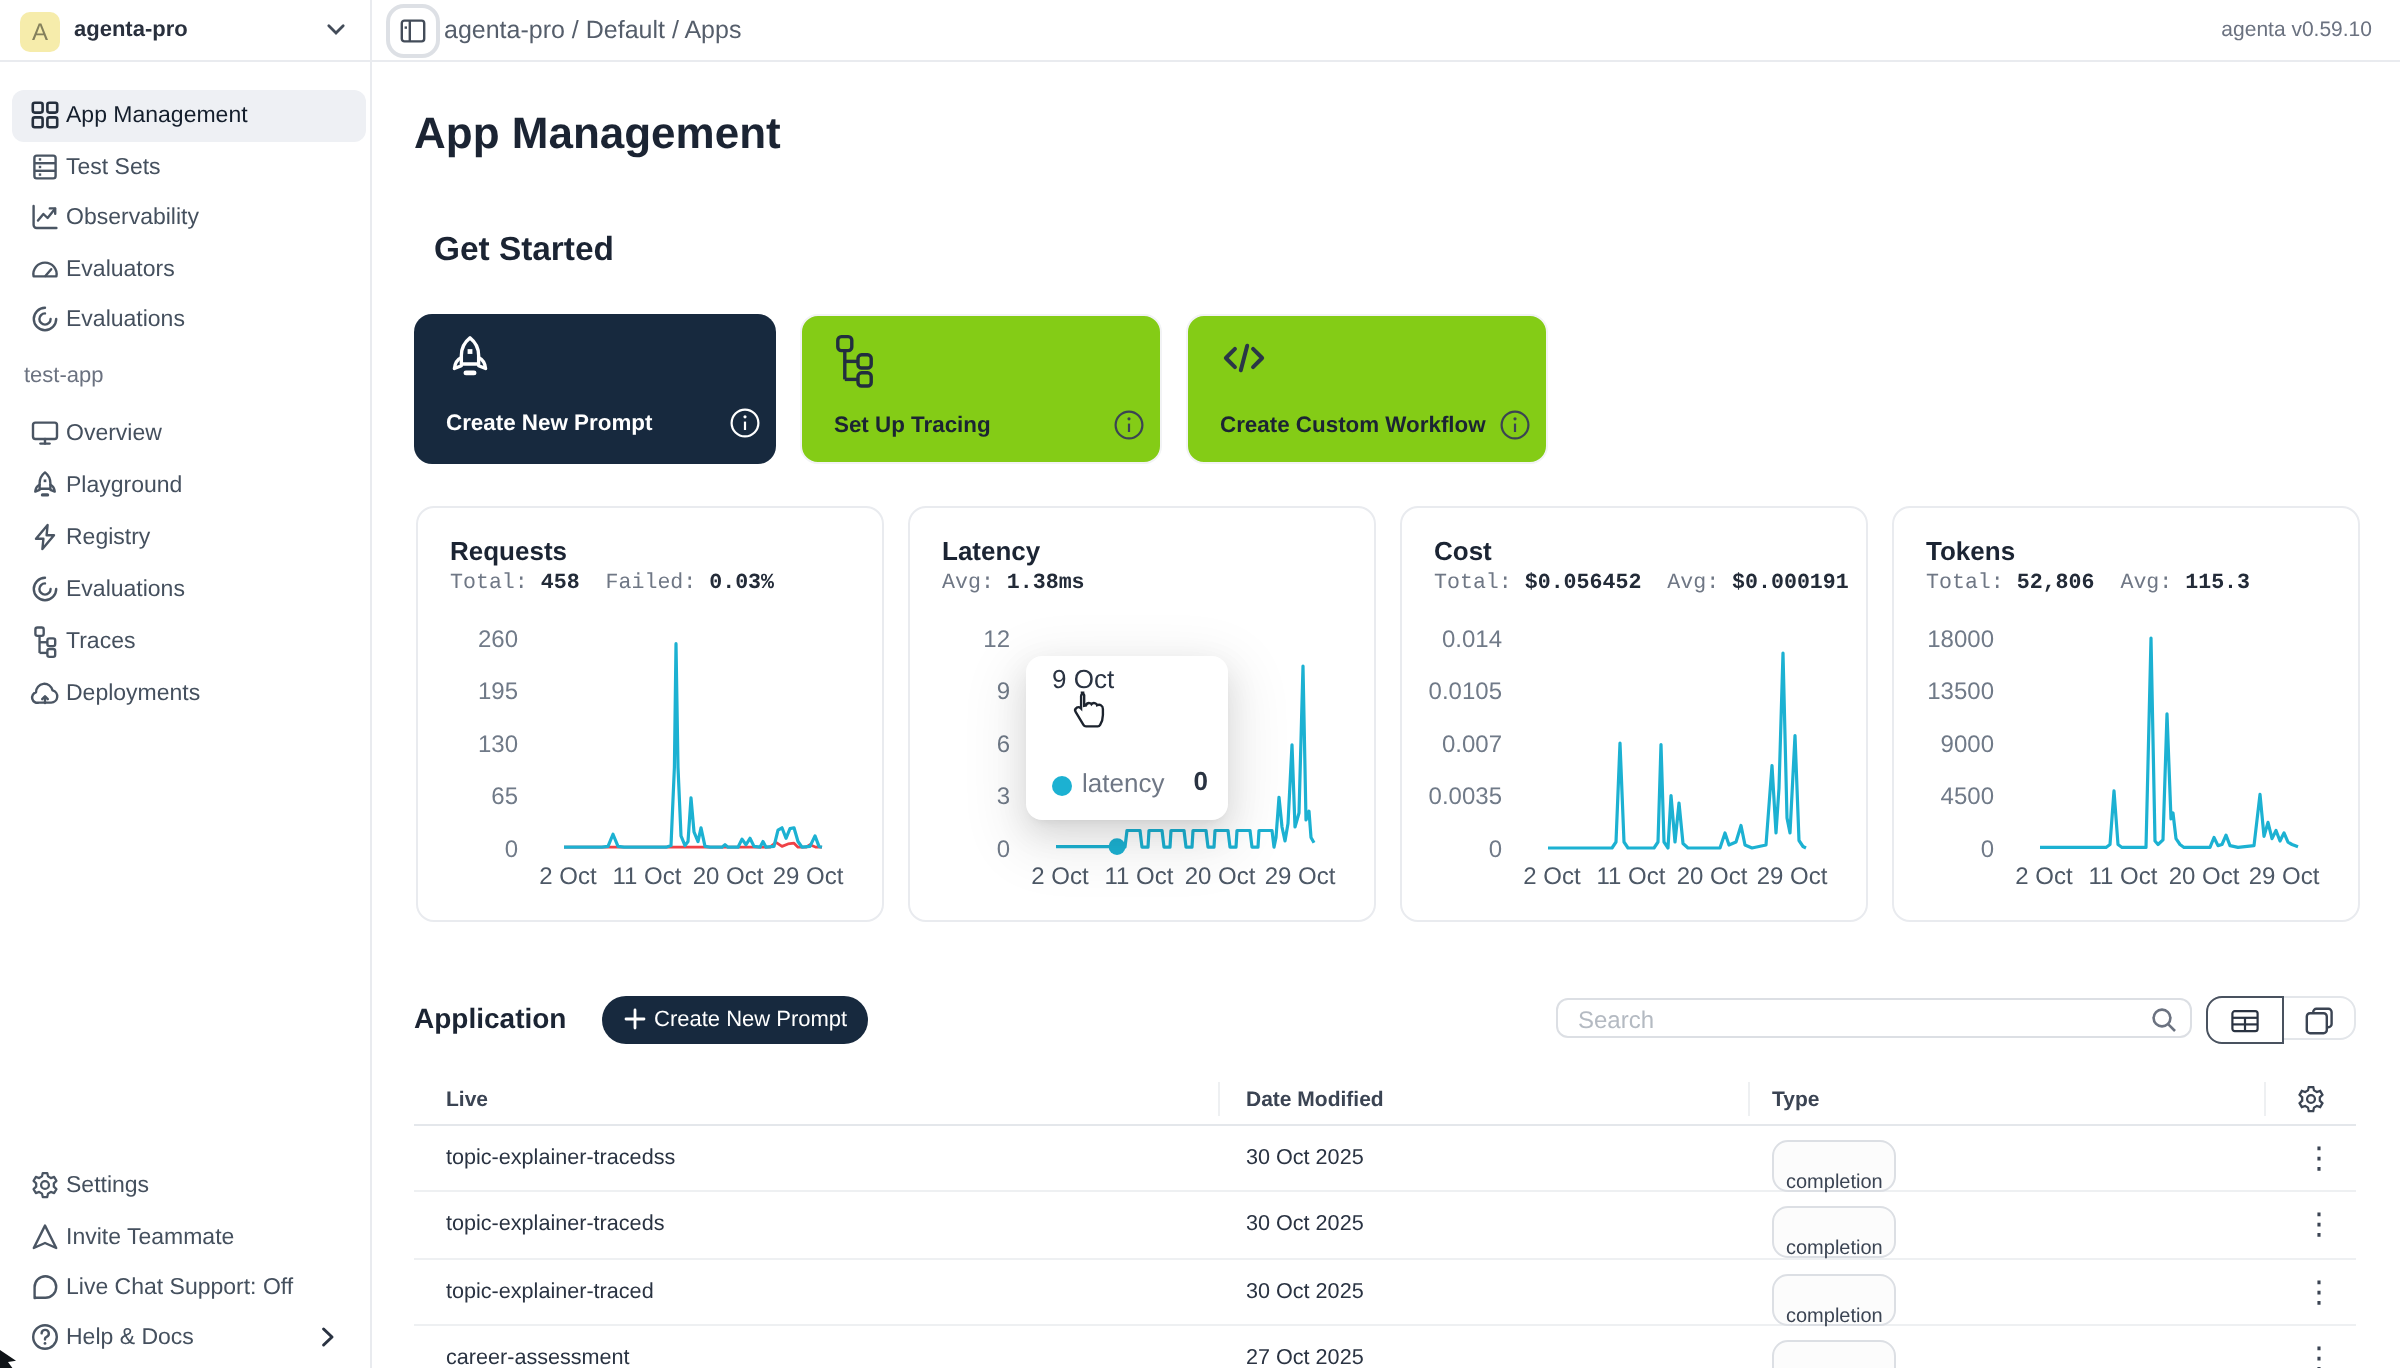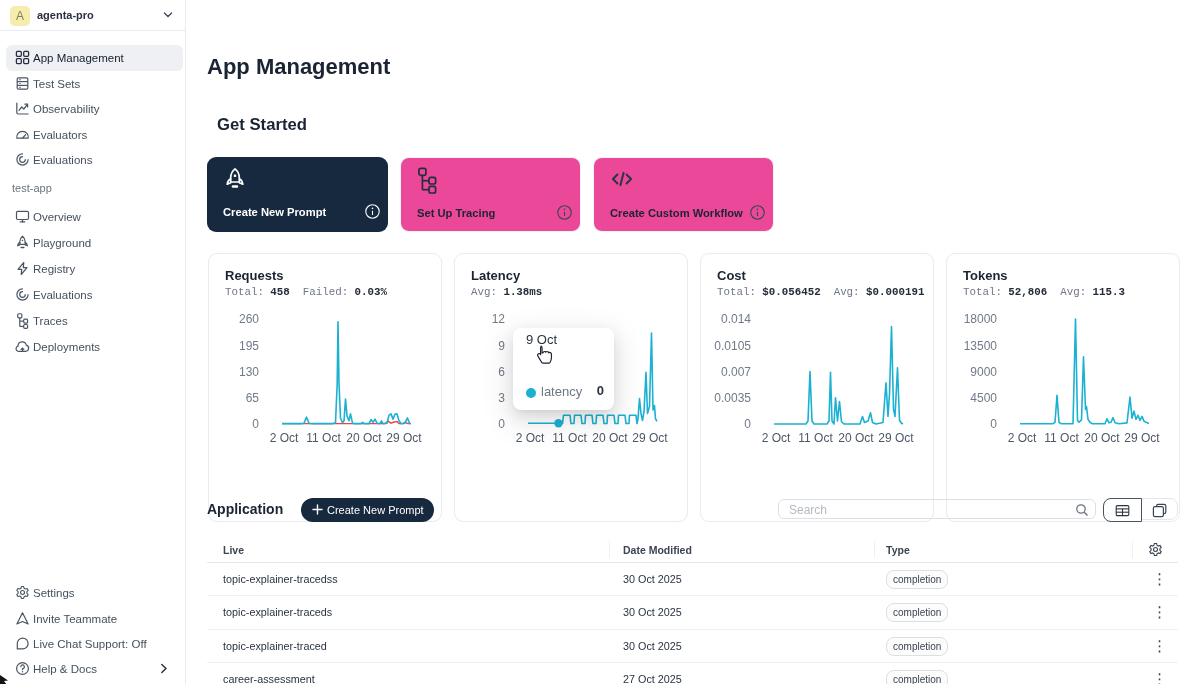--- a/index.html
+++ b/index.html
@@ -30,26 +30,26 @@
   border:2.5px solid #dde0e5; border-radius:9px; background:#fff; }
 #crumb { position:absolute; left:36px; top:8px; font-size:12.5px; color:#555e6b; }
 #ver { position:absolute; right:14px; top:9px; font-size:10.5px; color:#6b7280; }
 
 #h-app { position:absolute; left:207px; top:54px; font-size:22px; font-weight:bold; color:#1b2433; }
 #h-get { position:absolute; left:217px; top:115px; font-size:16.7px; font-weight:bold; color:#1b2433; }
 #h-application { position:absolute; left:207px; top:501px; font-size:14px; font-weight:bold; color:#1b2433; }
 
 .gs { position:absolute; top:157px; width:181px; height:75px; border-radius:9px; }
 .gs.dark { background:#17293e; color:#fff; }
-.gs.light { background:#ec4899; border:1px solid #f2f3f5; color:#1b2433; }
+.gs.light { background:#84cc16; border:1px solid #f2f3f5; color:#1b2433; }
 .gs .gtitle { position:absolute; left:16px; top:49px; font-size:11.2px; font-weight:bold; }
 .gs .ginfo { position:absolute; right:8px; top:47px; }
 .gs .gicon { position:absolute; left:16px; top:9px; }
 
-.cc { position:absolute; top:253px; width:234px; height:269px; background:#fff;
+.cc { position:absolute; top:253px; width:234px; height:208px; background:#fff;
   border:1px solid #e9ebef; border-radius:9px; }
 .cc .ct { position:absolute; left:16px; top:14px; font-size:13px; font-weight:bold; color:#1b2433; }
 .cc .cs { position:absolute; left:16px; top:32px; font-size:10.8px; color:#6f7785;font-family:Liberation Mono, monospace; }
 .cc .cs b { color:#232b38; }
 .cc svg.plot { position:absolute; left:0; top:56px; }
 .ylab { font-size:12px; fill:#707a88; }
 .xlab { font-size:12px; fill:#4d5866; }
 #tooltip { position:absolute; left:58px; top:74px; width:101px; height:82px;
   background:#fff; border-radius:8px; box-shadow:0 3px 6px -4px rgba(0,0,0,.12),
   0 6px 16px rgba(0,0,0,.10), 0 9px 28px 8px rgba(0,0,0,.07); z-index:5; }
@@ -75,28 +75,39 @@
 #seg svg { position:absolute; top:3.5px; }
 
 #table { position:absolute; left:207px; top:537px; width:971px; }
 .th { position:relative; height:26px; border-bottom:1px solid #e4e7eb; }
 .th span { position:absolute; top:7px; font-size:10.5px; font-weight:bold; color:#3b4453; }
 .tr { position:relative; height:33.4px; border-bottom:1px solid #eef0f2; }
 .tr .c1 { position:absolute; left:16px; top:10px; font-size:10.8px; color:#2a3342; }
 .tr .c2 { position:absolute; left:416px; top:10px; font-size:10.8px; color:#2a3342; }
 .tr .tag { position:absolute; left:679px; top:7px; height:19px; line-height:17px;
   border:1px solid #dcdfe4; border-radius:8px; background:#fcfcfc;
-  font-size:10px; color:#3b4453; padding:0 6px; }
+  font-size:10px; color:#3b4453; padding:12px 6px; }
 .tr .dots { position:absolute; left:945px; top:7px; font-size:15px; color:#3b4453; }
 .vsep { position:absolute; top:4px; width:1px; height:17px; background:#eef0f2; }
 #cursor { position:absolute; left:0px; top:675px; }
 </style>
 </head>
 <body>
 <div id="page">
+  <div id="topbar">
+    <div id="toggle">
+      <svg width="13" height="13" viewBox="0 0 13 13" style="margin:4.5px 0 0 4.5px" fill="none" stroke="#434c59" stroke-width="1.2">
+        <rect x="0.9" y="1.3" width="11.2" height="10.4" rx="1.3"></rect>
+        <line x1="4.9" y1="1.3" x2="4.9" y2="11.7"></line>
+        <rect x="2.3" y="4.2" width="1.2" height="1.2" fill="#434c59" stroke="none"></rect>
+      </svg>
+    </div>
+    <div id="crumb">agenta-pro / Default / Apps</div>
+    <div id="ver">agenta v0.59.10</div>
+  </div>
   <div id="sidebar">
     <div id="sb-head">
       <div id="avatar">A</div>
       <div id="org">agenta-pro</div>
       <svg id="sb-chev" width="10" height="8" viewBox="0 0 10 8" fill="none" stroke="#434c59" stroke-width="1.4" stroke-linecap="round">
           <path d="M1.4 1.9 5 5.5 8.6 1.9"></path>
         </svg>
     </div>
     <div class="nav-item active" style="top:45px;">
       <svg class="ni" width="15" height="15" viewBox="0 0 15 15" fill="none" stroke="#252f3d" stroke-width="1.3">

